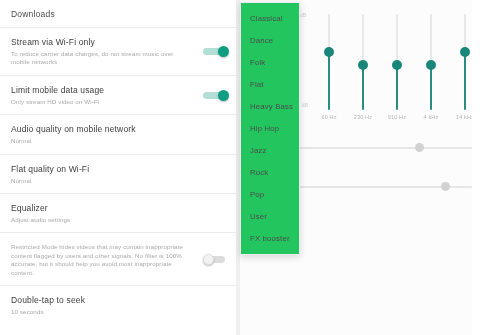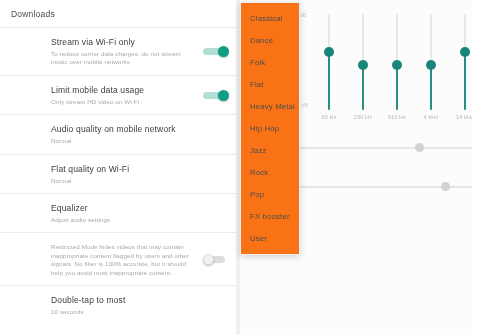--- a/index.html
+++ b/index.html
@@ -32,21 +32,20 @@
   }
   .divider {
     height: 1px;
     background: #ececec;
     margin: 0;
   }
   .setting-row {
     position: relative;
     padding: 8px 46px 8px 11px;
     min-height: 30px;
-    margin-left: 40px;
   }
   .setting-title {
     font-size: 8.5px;
     color: #3c3c3c;
     line-height: 12px;
     letter-spacing: .15px;
   }
   .setting-sub {
     font-size: 6.2px;
     color: #a8a8a8;
@@ -167,21 +166,21 @@
     font-size: 6.5px;
     color: #d0d0d0;
     letter-spacing: .1px;
   }
 
   
   #preset-dropdown {
     position: absolute;
     left: 240px; top: 2px;
     width: 60px;
-    background: #f97316;
+    background: #22c55e;
     border: 1px solid #ededed;
     box-shadow: 0 2px 7px rgba(0,0,0,.16);
     padding: 4px 0 5px 0;
     z-index: 50;
   }
   .preset-item {
     padding: 6.5px 0 6.5px 9px;
     font-size: 7.8px;
     color: #4d4d4d;
     letter-spacing: .15px;
@@ -303,35 +302,35 @@
     <div class="setting-row" style="padding-right:44px;">
       <div class="setting-sub" style="max-width:178px;">Restricted Mode hides videos that may contain inappropriate content flagged by users and other signals. No filter is 100% accurate, but it should help you avoid most inappropriate content.</div>
       <div class="toggle off">
         <div class="track"></div>
         <div class="thumb"></div>
       </div>
     </div>
     <div class="divider"></div>
 
     <div class="setting-row">
-      <div class="setting-title">Double-tap to most</div>
+      <div class="setting-title">Double-tap to seek</div>
       <div class="setting-sub">10 seconds</div>
     </div>
 
   </div>
 
   <div class="scrim-left"></div>
 
   <div id="preset-dropdown">
     <div class="preset-item">Classical</div>
     <div class="preset-item">Dance</div>
     <div class="preset-item">Folk</div>
     <div class="preset-item">Flat</div>
-    <div class="preset-item">Heavy Metal</div>
+    <div class="preset-item">Heavy Bass</div>
     <div class="preset-item">Hip Hop</div>
     <div class="preset-item">Jazz</div>
     <div class="preset-item">Rock</div>
     <div class="preset-item">Pop</div>
+    <div class="preset-item">User</div>
     <div class="preset-item">FX booster</div>
-    <div class="preset-item">User</div>
   </div>
 
 </div>
 
 </body></html>

